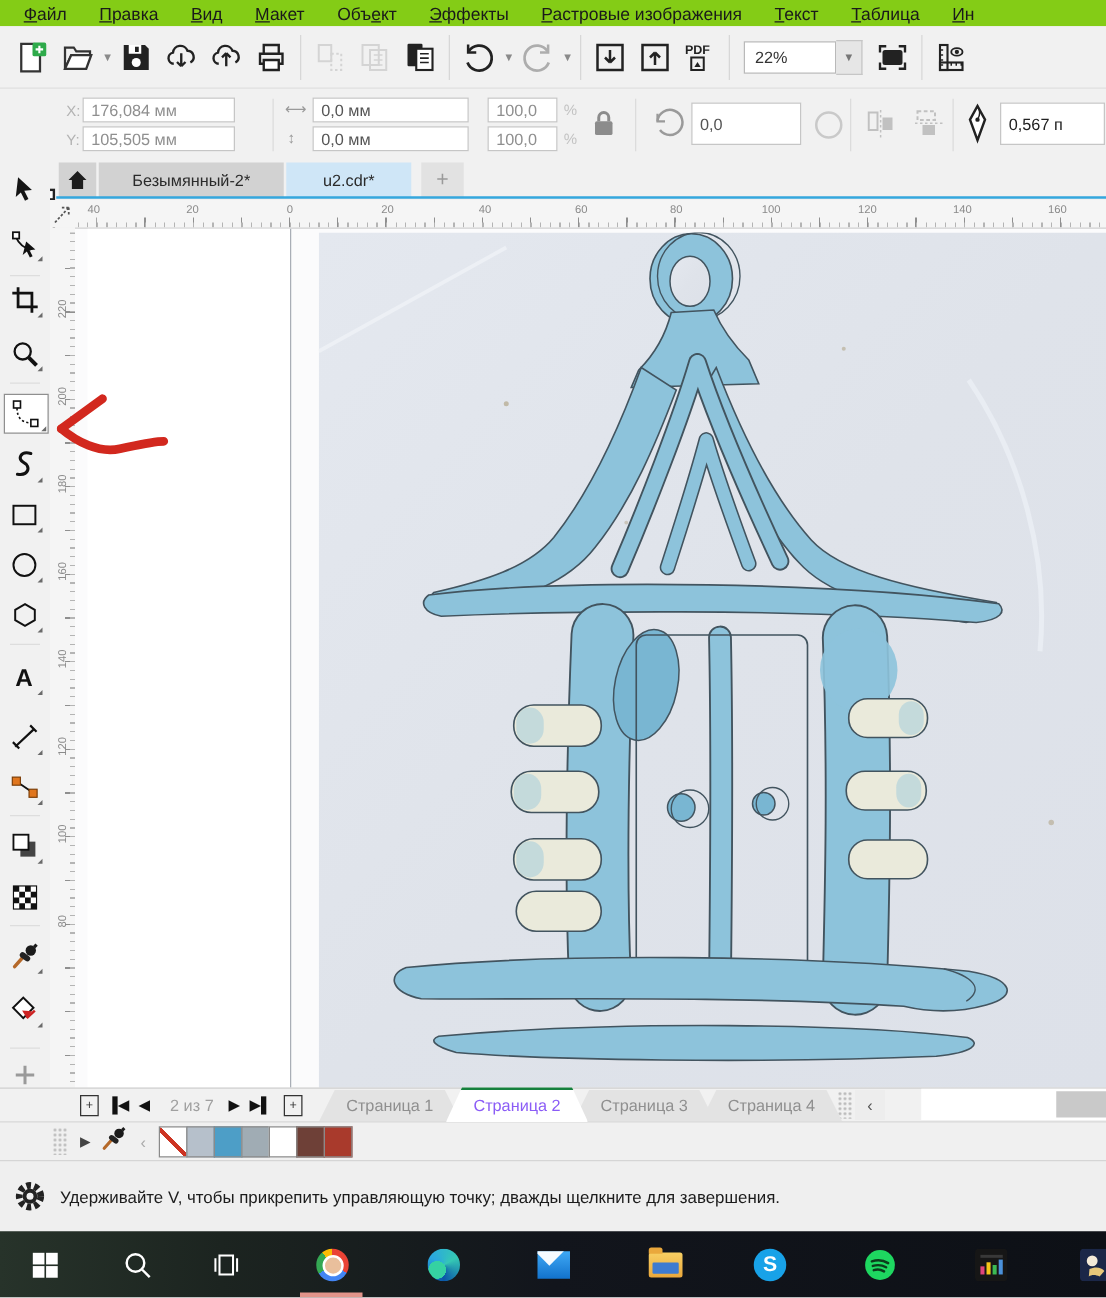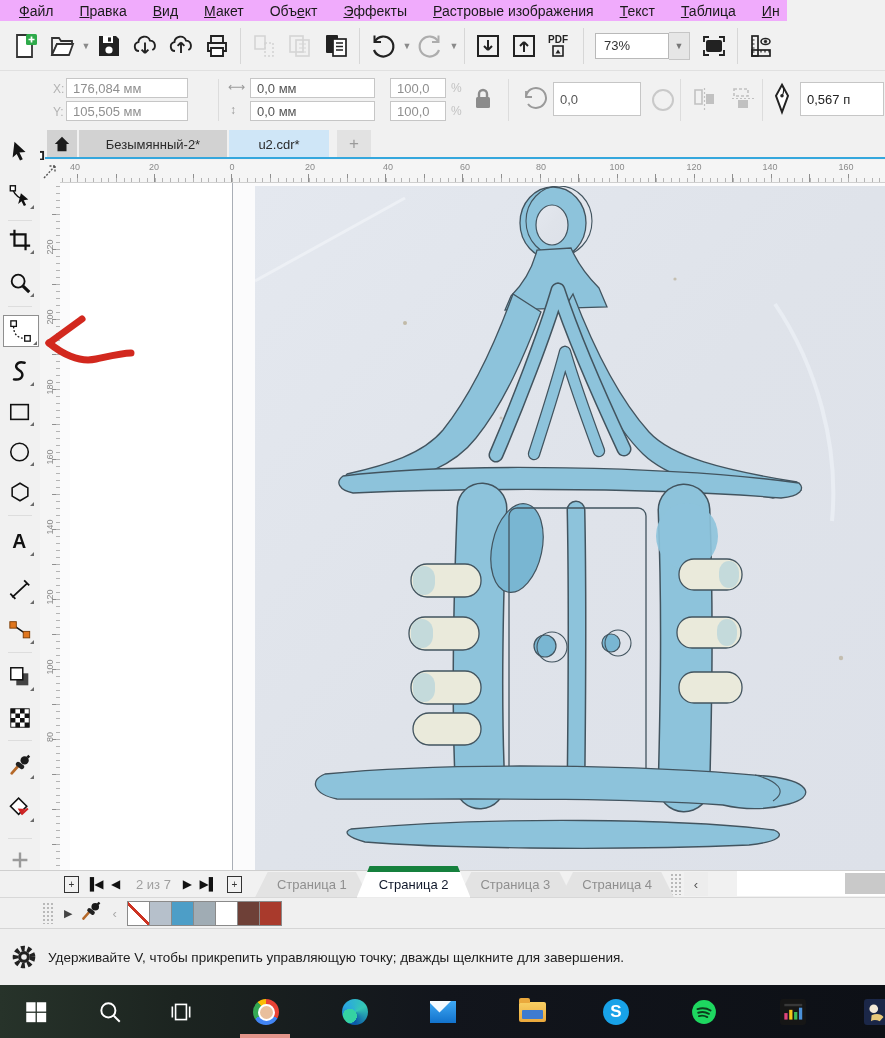--- a/index.html
+++ b/index.html
@@ -1,20 +1,20 @@
 <!DOCTYPE html>
 <html><head>
 <meta charset="utf-8">
 <style>
   html,body{margin:0;padding:0;}
   body{width:885px;height:1038px;position:relative;font-family:"Liberation Sans",sans-serif;
        background:#f1f1f1;overflow:hidden;-webkit-font-smoothing:antialiased;}
   .abs{position:absolute;}
   
-  #menubar{position:absolute;left:0;top:0;width:787px;height:21px;background:#f0abfc;
+  #menubar{position:absolute;left:0;top:0;width:885px;height:21px;background:#84cc16;
            display:flex;align-items:center;padding-left:6px;box-sizing:border-box;}
   .menu-item{font-size:14px;color:#1a1a1a;padding:0 13px;white-space:nowrap;cursor:default;}
   .menu-item u{text-decoration:underline;}
   
   #toolbar{position:absolute;left:0;top:21px;width:885px;height:49px;background:#f1f1f1;
            display:flex;align-items:center;padding-left:8px;box-sizing:border-box;}
   .tb-btn{width:36px;height:40px;display:flex;align-items:center;justify-content:center;position:relative;text-align:center;}
   .tb-btn svg{width:26px;height:26px;}
   .tb-btn.disabled{opacity:.32;filter:grayscale(1);}
   .tb-sep{width:1px;height:36px;background:#d7d7d7;margin:0 5px;}
@@ -75,21 +75,21 @@
            display:flex;align-items:center;box-sizing:border-box;padding-left:64px;}
   .nav-ic{width:17px;height:18px;display:flex;align-items:center;justify-content:center;margin-right:4px;
           font-size:12px;color:#111;}
   .addpage{width:13px;height:15px;border:1.4px solid #333;font-size:10px;color:#333;display:flex;
            align-items:center;justify-content:center;margin-right:7px;}
   .nav-count{font-size:13px;color:#a0a0a0;margin:0 8px;white-space:nowrap;}
   .pgtabs{display:flex;margin-left:18px;height:27px;align-items:flex-end;}
   .pgtab{height:26px;display:flex;align-items:center;justify-content:center;font-size:13px;
          padding:0 22px;margin-left:-12px;background:#e3e3e3;color:#8f8f8f;
          clip-path:polygon(13px 0,calc(100% - 13px) 0,100% 100%,0 100%);}
-  .pgtab.active{background:#fff;color:#0f172a;z-index:5;border-top:6px solid #15803d;}
+  .pgtab.active{background:#fff;color:#8b5cf6;z-index:5;border-top:2px solid #15803d;}
   .pg-grip{width:12px;height:22px;margin-left:-4px;
      background-image:radial-gradient(#b9b9b9 1px,transparent 1.2px);background-size:4px 4px;}
   .pg-left{width:24px;height:24px;display:flex;align-items:center;justify-content:center;color:#555;
            font-size:13px;background:#ededed;margin-left:2px;}
   .pg-track{position:absolute;right:0;top:871px;width:148px;height:25px;background:#fff;}
   .pg-thumb{position:absolute;right:0;top:873px;width:40px;height:21px;background:#c9c9c9;}
   
   #palette{position:absolute;left:0;top:897px;width:885px;height:31px;background:#f0f0f0;border-top:1px solid #d8d8d8;
            display:flex;align-items:center;padding-left:42px;box-sizing:border-box;}
   .pal-grip{width:12px;height:22px;background-image:radial-gradient(#b9b9b9 1px,transparent 1.2px);
@@ -236,21 +236,21 @@
     </div>
     <div class="tb-btn">
       <svg viewBox="0 0 26 26">
         <text x="1" y="10" font-size="10" font-weight="bold" fill="#222" font-family="Liberation Sans,sans-serif">PDF</text>
         <rect x="6" y="13" width="10" height="10" fill="none" stroke="#222" stroke-width="1.6"></rect>
         <path d="M8.5 20.5l2.5-4 2.5 4z" fill="#222"></path>
       </svg>
     </div>
     <div class="tb-sep"></div>
     <div class="zoom-combo">
-      <div class="zoom-field">73%</div>
+      <div class="zoom-field">22%</div>
       <div class="zoom-dd">▼</div>
     </div>
     <div class="tb-btn">
       <svg viewBox="0 0 26 26">
         <rect x="5" y="7" width="16" height="12" rx="2" fill="#222"></rect>
         <path d="M3 9V4h5M23 9V4h-5M3 17v5h5M23 17v5h-5" fill="none" stroke="#222" stroke-width="1.9"></path>
       </svg>
     </div>
     <div class="tb-sep"></div>
     <div class="tb-btn">

